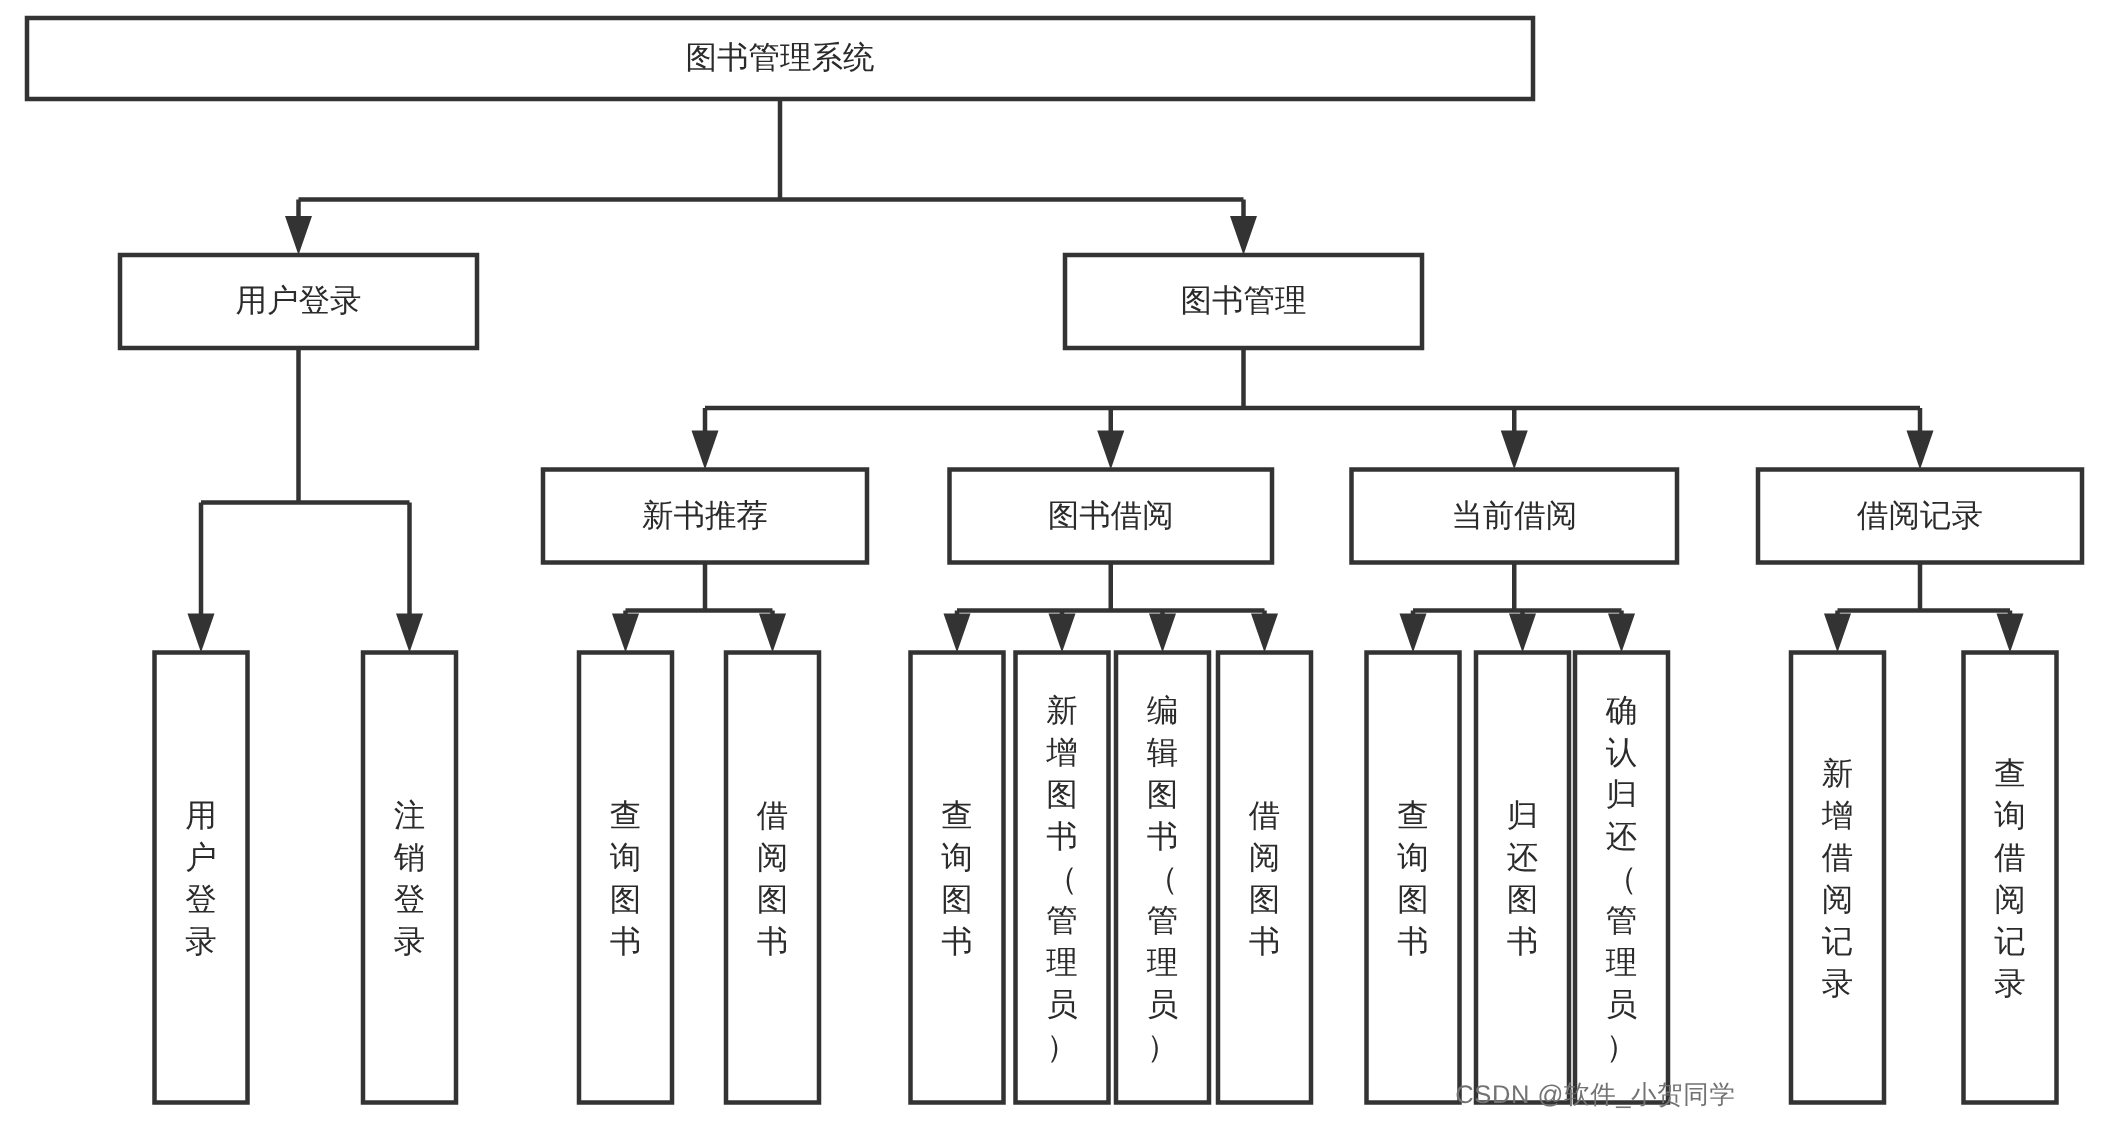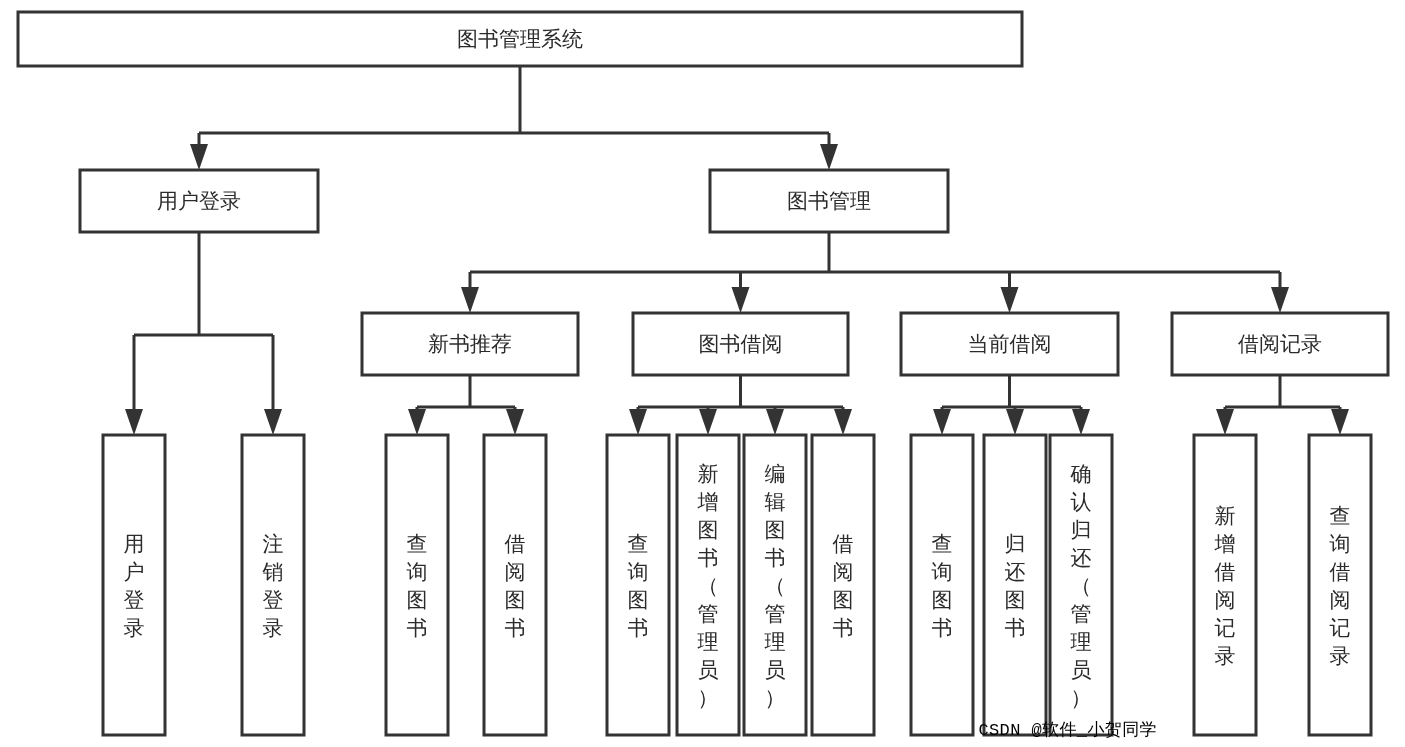--- a/index.html
+++ b/index.html
@@ -51,23 +51,23 @@
   .node-label-v {
     font-family: "Liberation Sans", "DejaVu Sans", sans-serif;
     font-size: 21px;
     fill: #2b2b2b;
     text-anchor: middle;
   }
   .watermark {
     position: absolute;
     right: 8px;
     bottom: 6px;
-    font-family: Liberation Mono, monospace;
+    font-family: Liberation Sans, sans-serif;
     font-size: 17px;
-    color: #000000;
+    color: #737373;
     letter-spacing: 0.4px;
     white-space: nowrap;
     user-select: none;
     margin-top: 36px;
   }
 </style>
 </head>
 <body>
 
 <div id="diagram-root">

